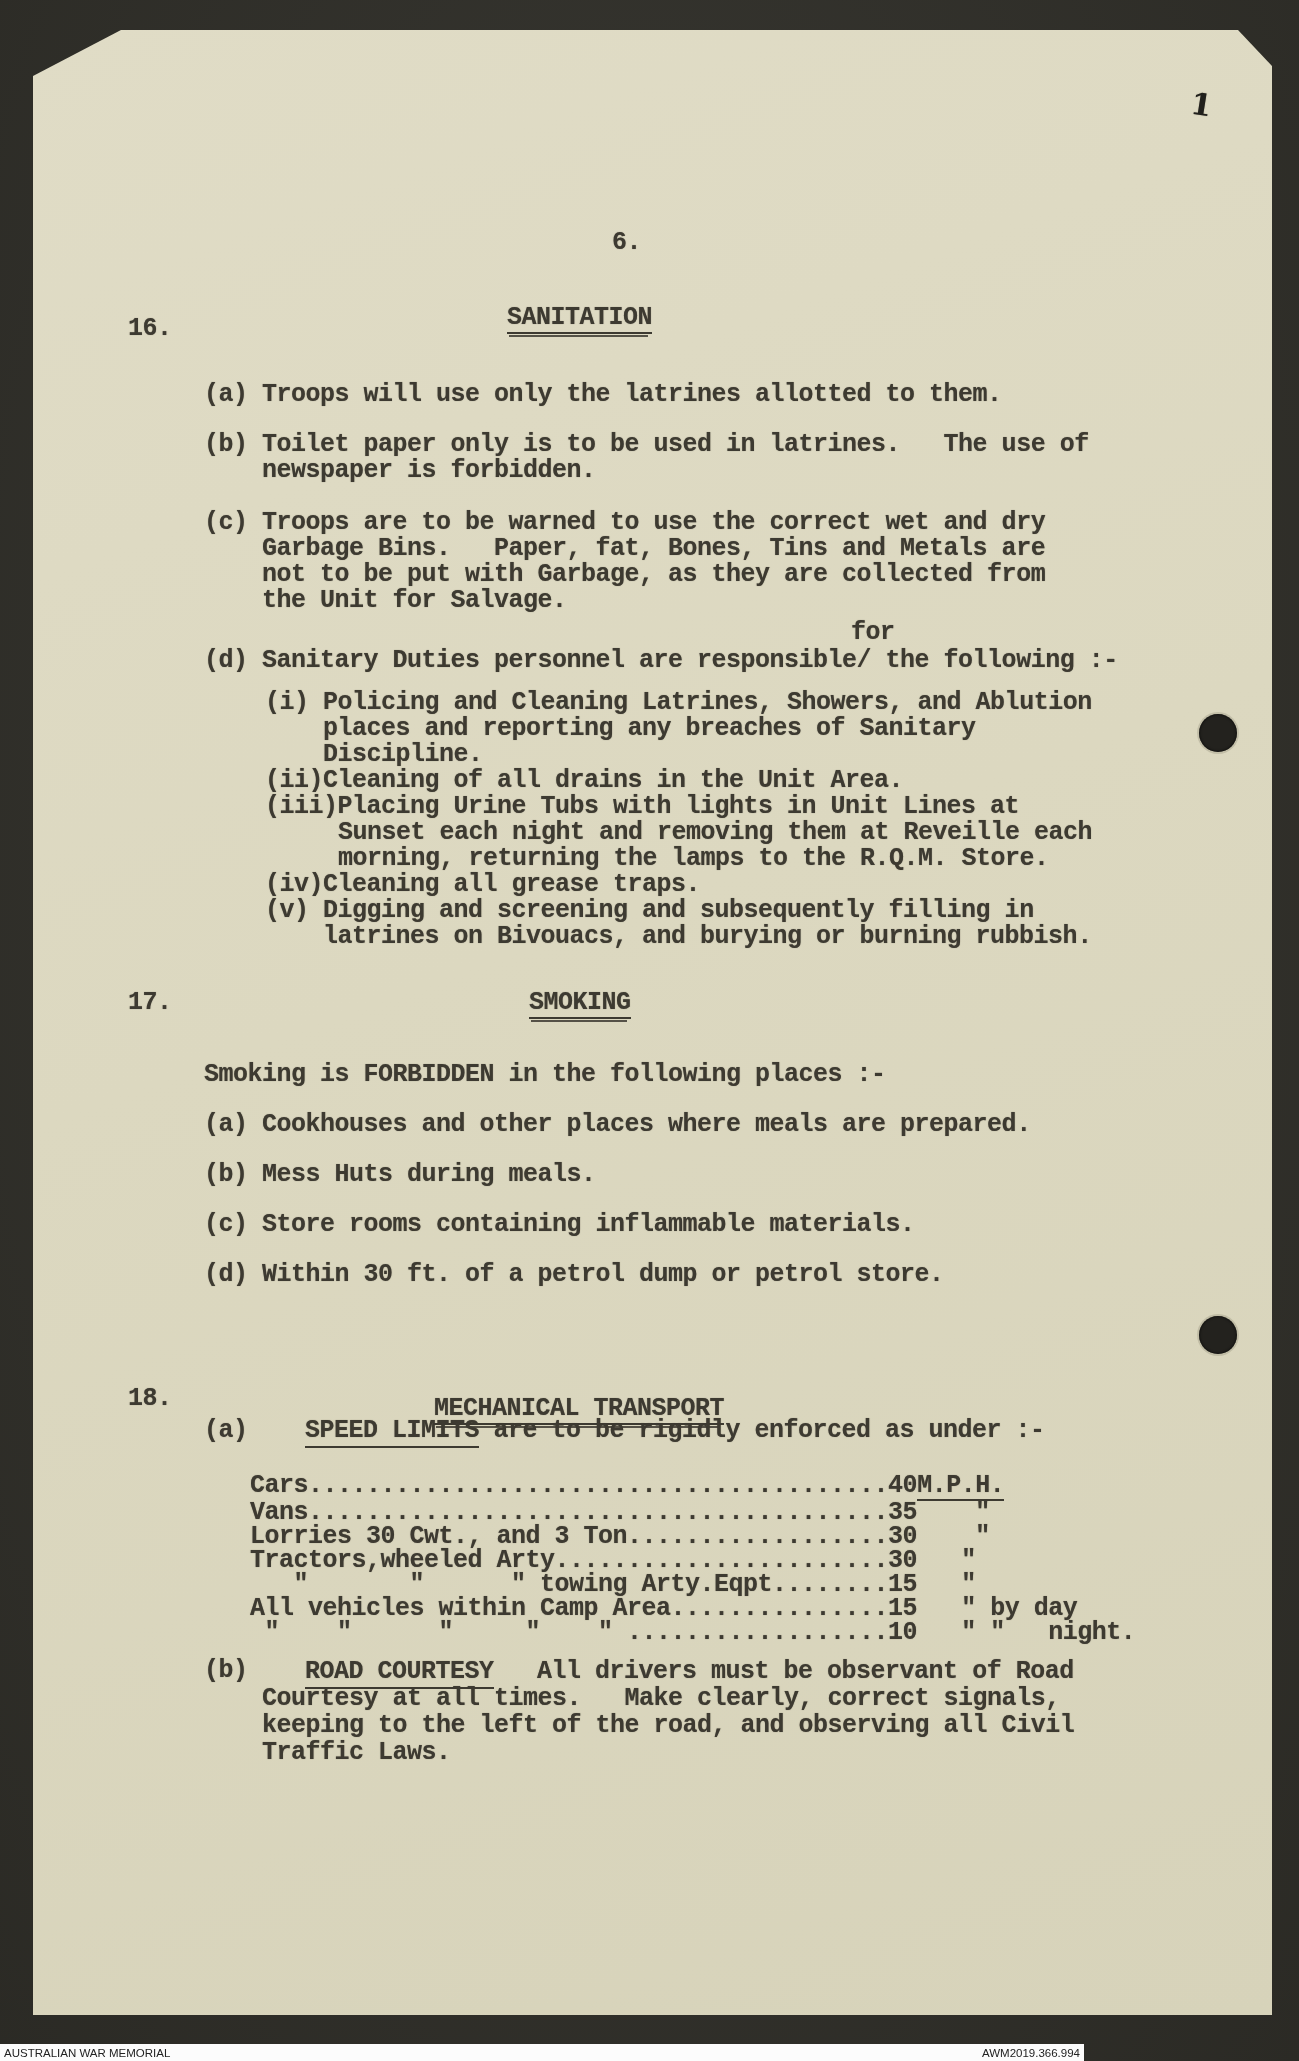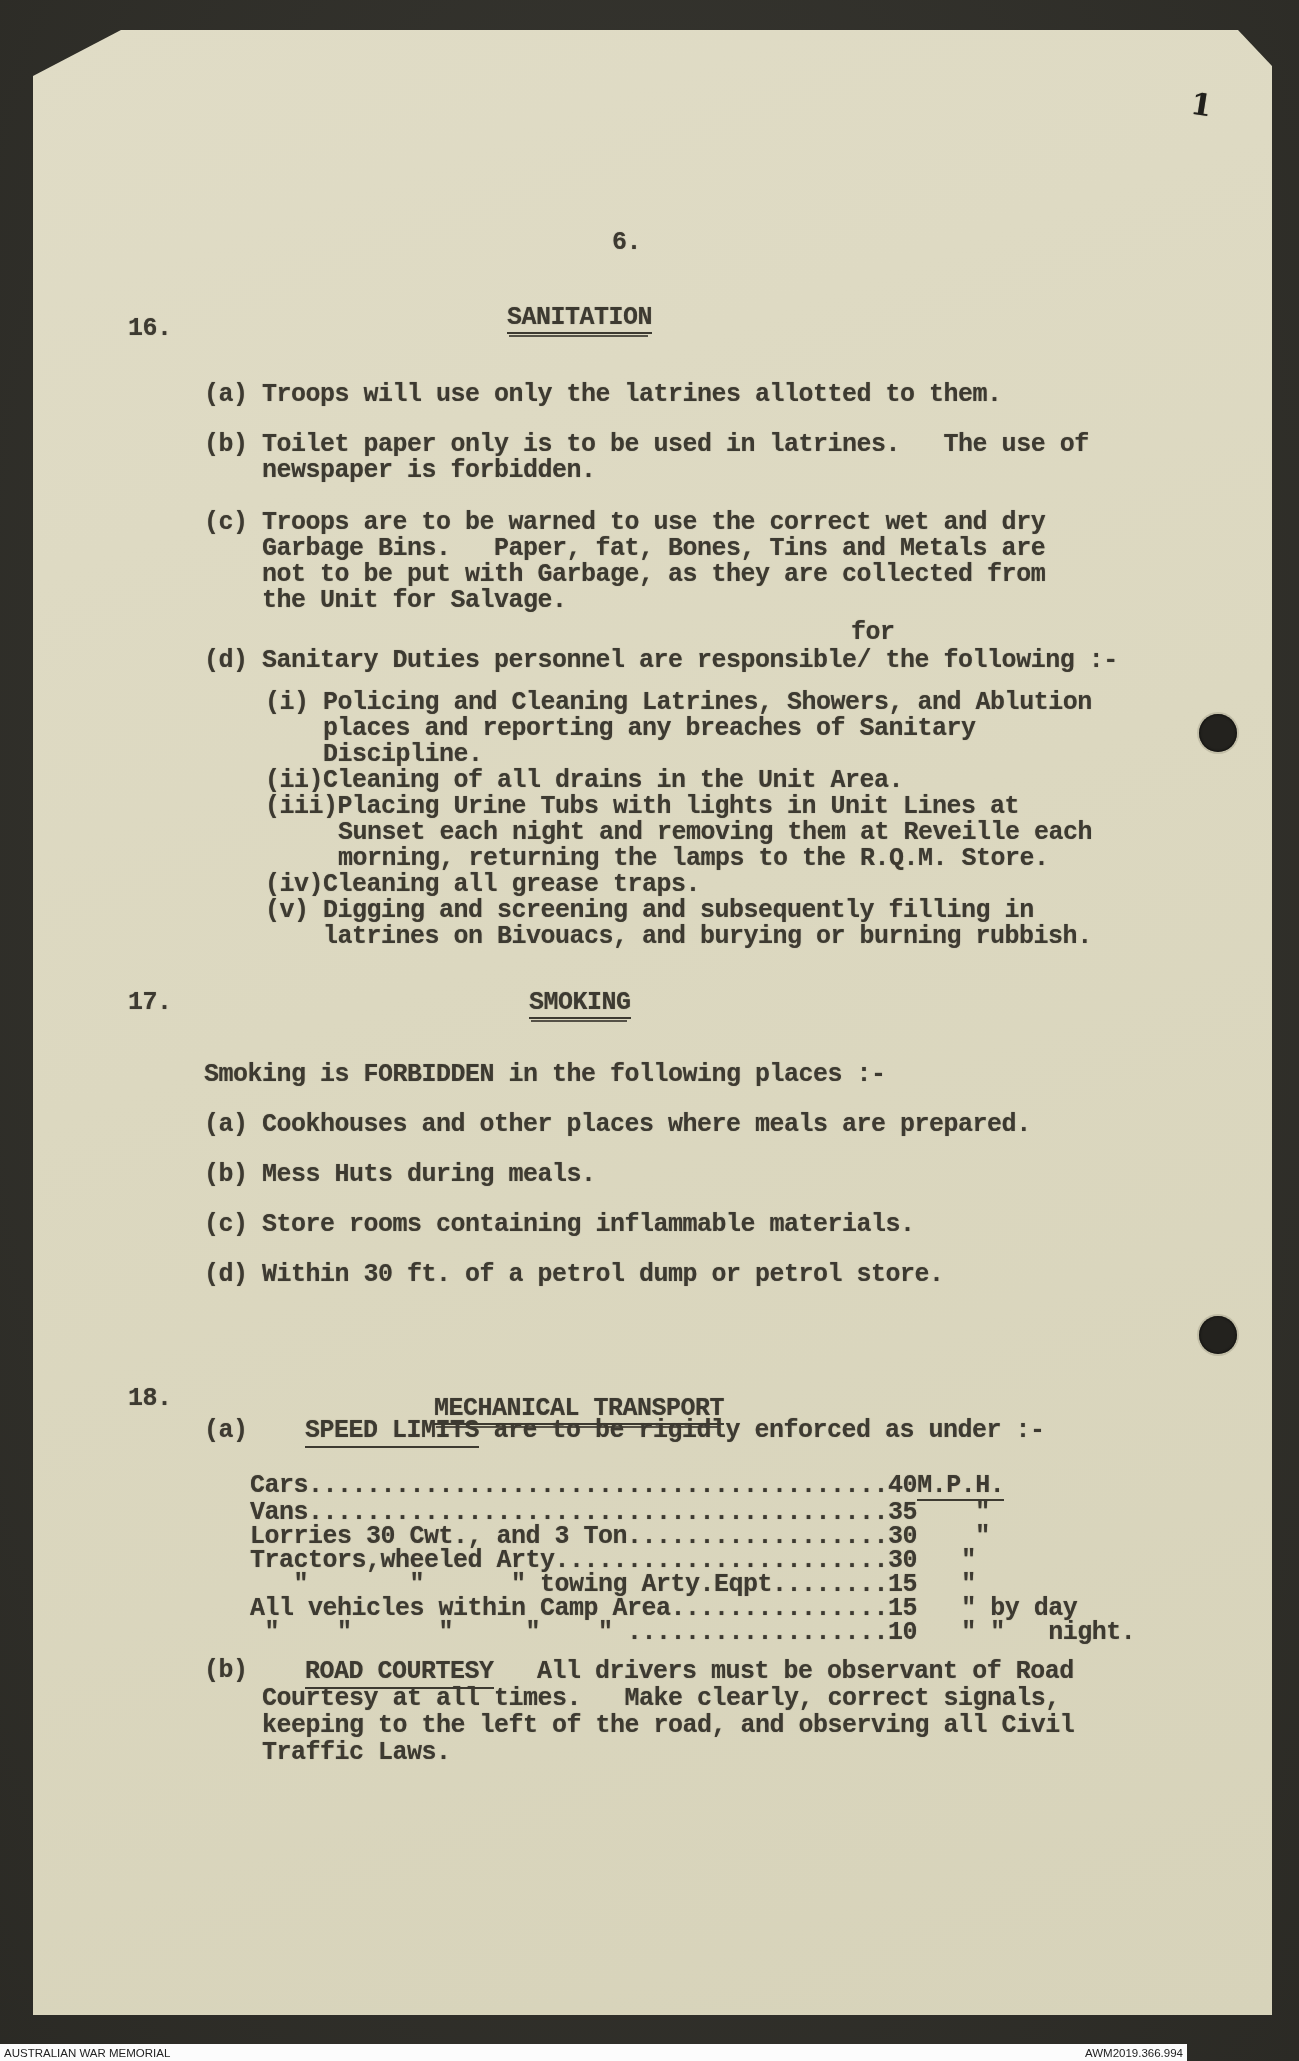--- a/index.html
+++ b/index.html
@@ -27,21 +27,21 @@
   .sub{position:absolute;left:232px;}
   .sub .ln+.ln{padding-left:var(--hi,58px);}
   .speed-table{position:absolute;left:217px;top:1444px;line-height:24px;}
   .t-row{display:flex;}
   .t-sfx{white-space:pre;}
   .road .txt .ln{line-height:27px;}
   .hole{position:absolute;width:38px;height:38px;border-radius:50%;background:#23221e;
         box-shadow:inset 0 0 3px rgba(0,0,0,0.9), 0 0 0 2px rgba(120,115,95,0.25);}
   .mark-1{position:absolute;font-family:"DejaVu Serif",serif;font-size:30px;font-weight:bold;
           color:#21201c;transform:rotate(9deg);letter-spacing:0;}
-  .footer{position:absolute;left:0;top:2044px;width:1187px;height:17px;background:#fcfcfc;
+  .footer{position:absolute;left:0;top:2044px;width:1084px;height:17px;background:#fcfcfc;
           display:flex;justify-content:space-between;align-items:center;box-sizing:border-box;
           padding:0 4px;font-family:"Liberation Sans",sans-serif;font-size:11.5px;color:#222;
           font-weight:normal;letter-spacing:0;}
   .footer span{text-shadow:none;}
 </style>
 </head>
 <body>
 
 <div class="stage">
   <div class="paper">

